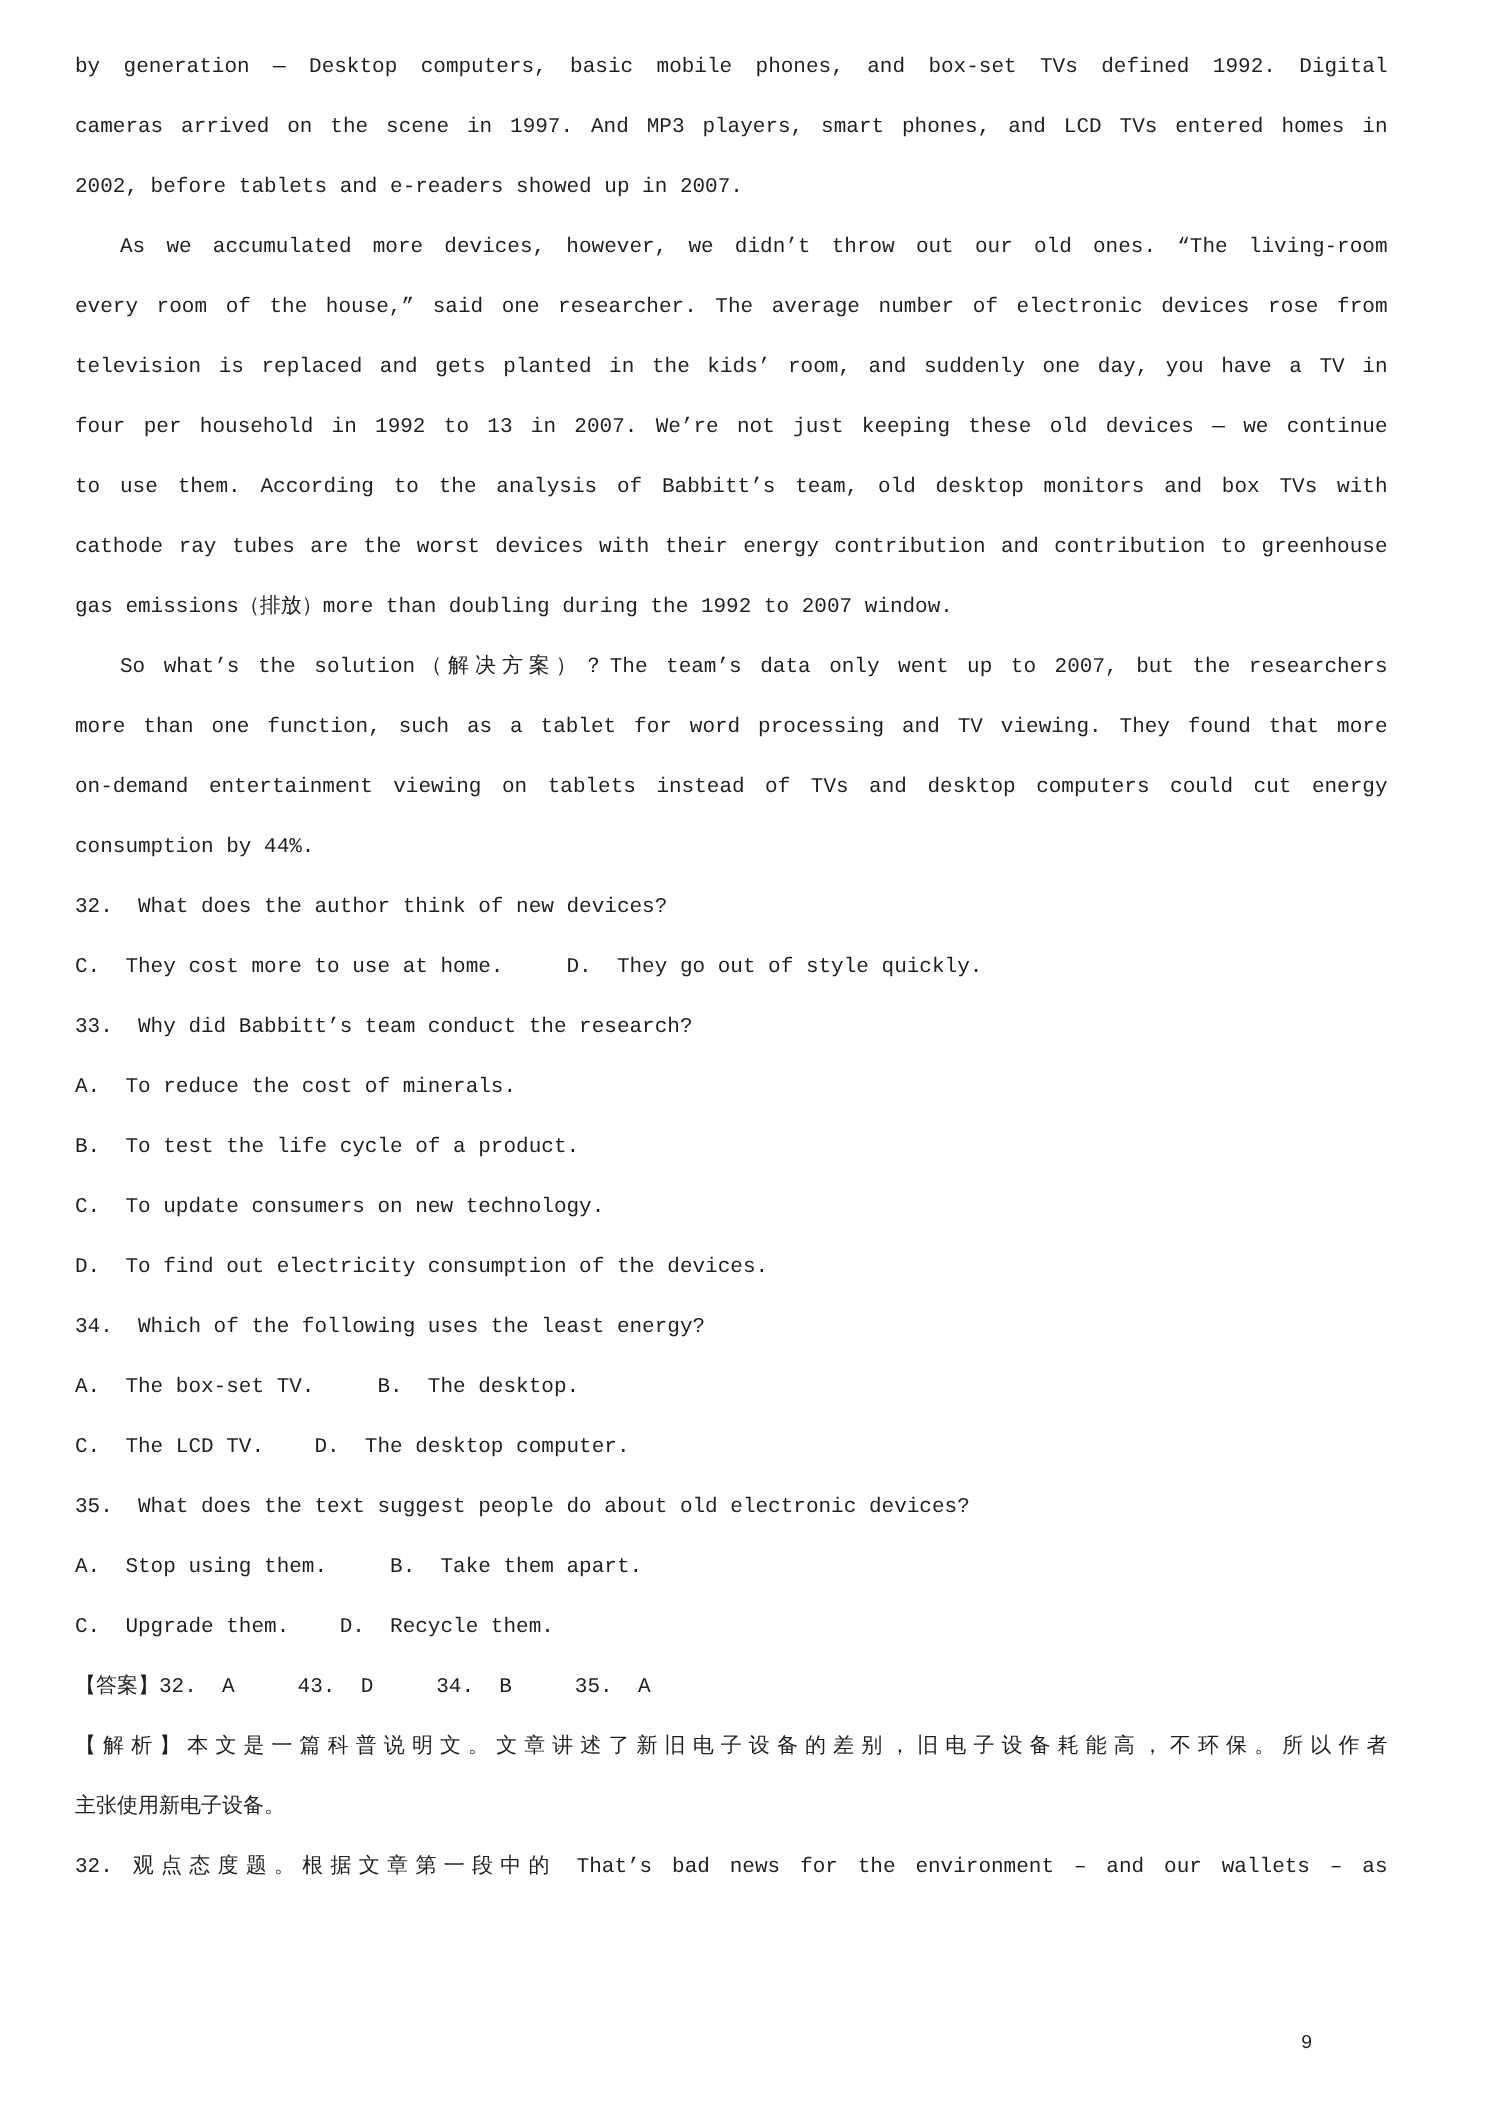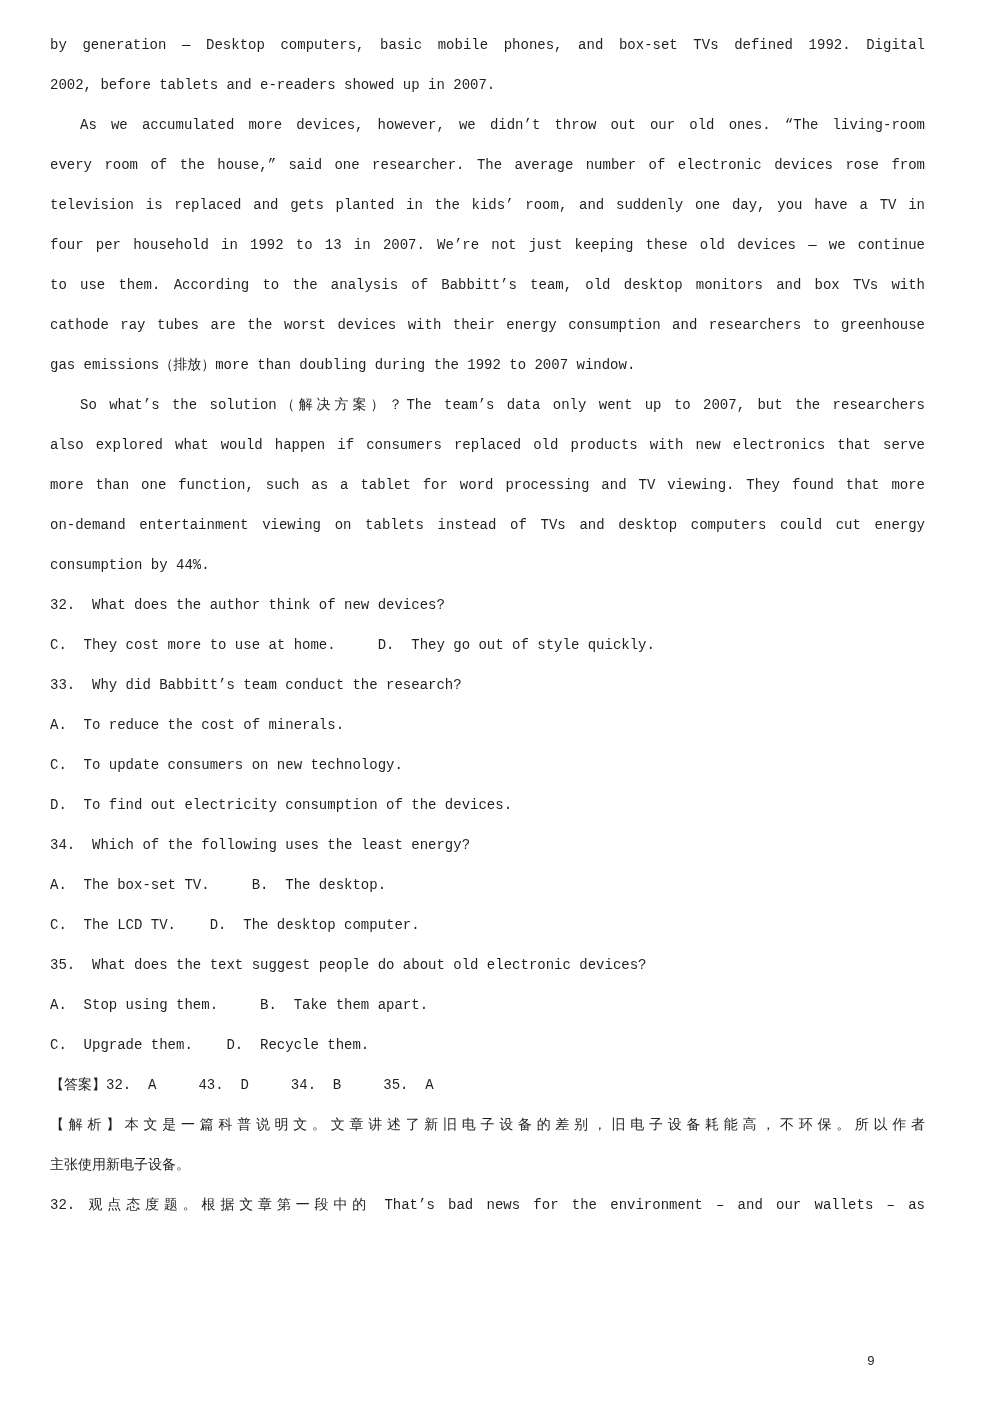--- a/index.html
+++ b/index.html
@@ -56,45 +56,46 @@
     color: #1f1f1f;
   }
 </style>
 </head>
 <body>
 
 <div class="doc">
   <div>
       <div>
         <div class="line j">by generation — Desktop computers, basic mobile phones, and box-set TVs defined 1992. Digital</div>
+        <div class="line j">cameras arrived on the scene in 1997. And MP3 players, smart phones, and LCD TVs entered homes in</div>
         <div class="line">2002, before tablets and e-readers showed up in 2007.</div>
       </div>
       <div>
         <div class="line j ind">As we accumulated more devices, however, we didn’t throw out our old ones. “The living-room</div>
         <div class="line j">every room of the house,” said one researcher. The average number of electronic devices rose from</div>
         <div class="line j">television is replaced and gets planted in the kids’ room, and suddenly one day, you have a TV in</div>
         <div class="line j">four per household in 1992 to 13 in 2007. We’re not just keeping these old devices — we continue</div>
         <div class="line j">to use them. According to the analysis of Babbitt’s team, old desktop monitors and box TVs with</div>
-        <div class="line j">cathode ray tubes are the worst devices with their energy consumption and researchers to greenhouse</div>
+        <div class="line j">cathode ray tubes are the worst devices with their energy contribution and contribution to greenhouse</div>
         <div class="line">gas emissions（排放）more than doubling during the 1992 to 2007 window.</div>
       </div>
       <div>
         <div class="line j ind">So what’s the solution（解决方案）？The team’s data only went up to 2007, but the researchers</div>
-        <div class="line j">also explored what would happen if consumers replaced old products with new electronics that serve</div>
         <div class="line j">more than one function, such as a tablet for word processing and TV viewing. They found that more</div>
         <div class="line j">on-demand entertainment viewing on tablets instead of TVs and desktop computers could cut energy</div>
         <div class="line">consumption by 44%.</div>
       </div>
       <div>
         <div class="line">32.  What does the author think of new devices?</div>
         <div class="line">C.  They cost more to use at home.     D.  They go out of style quickly.</div>
       </div>
       <div>
         <div class="line">33.  Why did Babbitt’s team conduct the research?</div>
         <div class="line">A.  To reduce the cost of minerals.</div>
+        <div class="line">B.  To test the life cycle of a product.</div>
         <div class="line">C.  To update consumers on new technology.</div>
         <div class="line">D.  To find out electricity consumption of the devices.</div>
       </div>
       <div>
         <div class="line">34.  Which of the following uses the least energy?</div>
         <div class="line">A.  The box-set TV.     B.  The desktop.</div>
         <div class="line">C.  The LCD TV.    D.  The desktop computer.</div>
       </div>
       <div>
         <div class="line">35.  What does the text suggest people do about old electronic devices?</div>

